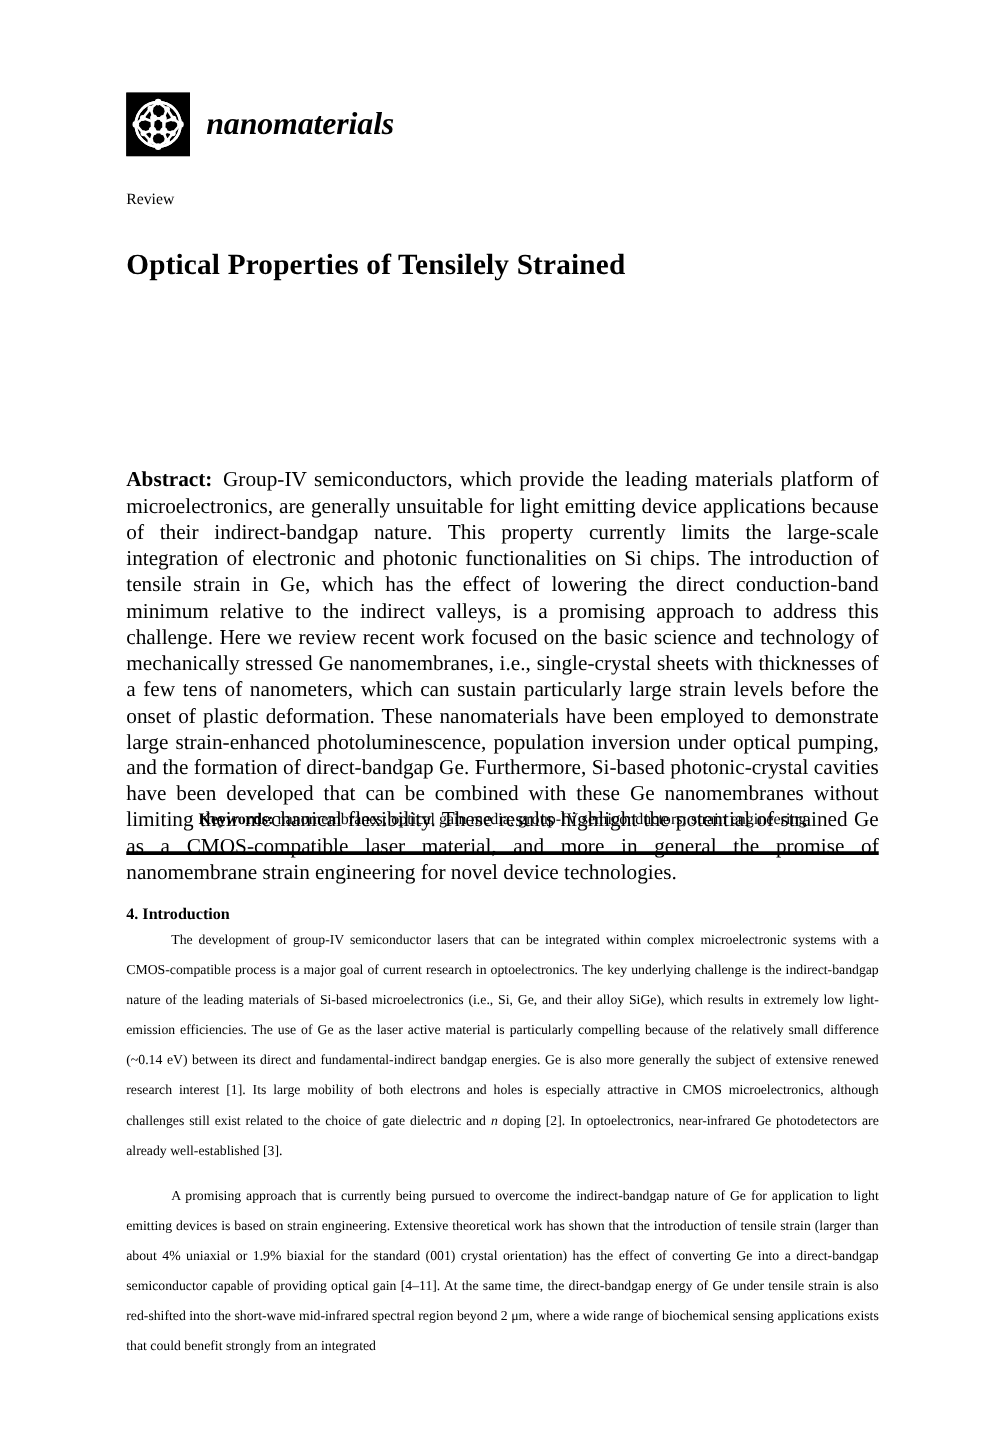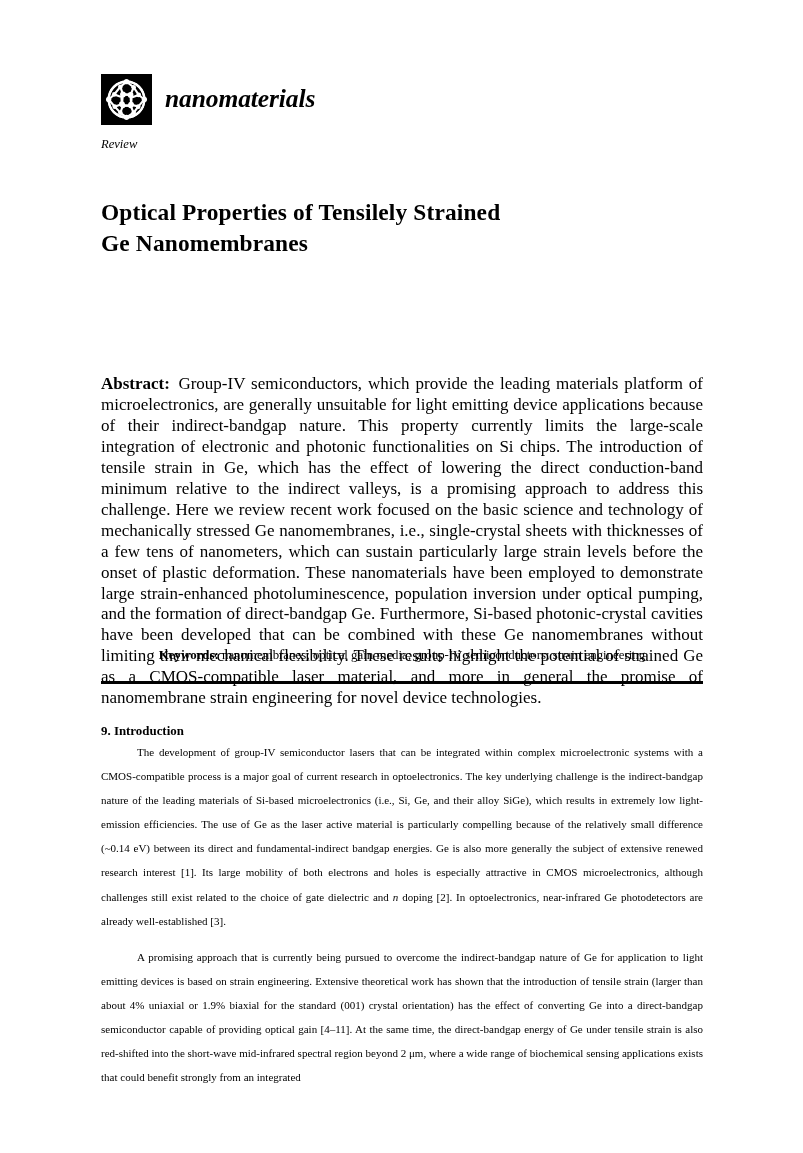--- a/index.html
+++ b/index.html
@@ -60,23 +60,22 @@
     letter-spacing: -0.1px;
     margin-left: 13px;
     line-height: 1;
     white-space: nowrap;
   }
 
   
   .article-type {
     position: absolute;
     left: 0;
-    top: 137px;
-    font-family: "Liberation Serif", "DejaVu Serif", serif;
-    font-style: italic;
+    top: 152px;
+    font-family: "Liberation Serif", "DejaVu Serif", serif;
     font-size: 12.6px;
     line-height: 1.2;
   }
   .article-title {
     position: absolute;
     left: 0;
     top: 157px;
     width: 602px;
     font-family: "Liberation Serif", "DejaVu Serif", serif;
     font-weight: bold;
@@ -202,35 +201,34 @@
           </g>
         </svg>
       </span>
       <span class="journal-name">nanomaterials</span>
     </div>
 
     <div class="article-type">Review</div>
 
     <h1 class="article-title">
       <span class="tline">Optical Properties of Tensilely Strained</span>
-      <span class="tline">Ge Nanomembranes</span>
     </h1>
 
     <div class="abstract-block">
       <span class="lead">Abstract:</span><span>Group-IV semiconductors, which provide the leading materials platform of microelectronics, are generally unsuitable for light emitting device applications because of their indirect-bandgap nature. This property currently limits the large-scale integration of electronic and photonic functionalities on Si chips. The introduction of tensile strain in Ge, which has the effect of lowering the direct conduction-band minimum relative to the indirect valleys, is a promising approach to address this challenge. Here we review recent work focused on the basic science and technology of mechanically stressed Ge nanomembranes, i.e., single-crystal sheets with thicknesses of a few tens of nanometers, which can sustain particularly large strain levels before the onset of plastic deformation. These nanomaterials have been employed to demonstrate large strain-enhanced photoluminescence, population inversion under optical pumping, and the formation of direct-bandgap Ge. Furthermore, Si-based photonic-crystal cavities have been developed that can be combined with these Ge nanomembranes without limiting their mechanical flexibility. These results highlight the potential of strained Ge as a CMOS-compatible laser material, and more in general the promise of nanomembrane strain engineering for novel device technologies.</span>
     </div>
 
     <div class="keywords-block">
       <span class="lead">Keywords:</span>
       <span>nanomembranes; optical gain media; group-IV semiconductors; strain engineering</span>
     </div>
 
     <div class="section-rule"></div>
 
-    <h2 class="section-heading">9. Introduction</h2>
+    <h2 class="section-heading">4. Introduction</h2>
 
     <div class="body-text">
       <p><span>The development of group-IV semiconductor lasers that can be integrated within complex microelectronic systems with a CMOS-compatible process is a major goal of current research in optoelectronics. The key underlying challenge is the indirect-bandgap nature of the leading materials of Si-based microelectronics (i.e., Si, Ge, and their alloy SiGe), which results in extremely low light-emission efficiencies. The use of Ge as the laser active material is particularly compelling because of the relatively small difference (~0.14 eV) between its direct and fundamental-indirect bandgap energies. Ge is also more generally the subject of extensive renewed research interest [1]. Its large mobility of both electrons and holes is especially attractive in CMOS microelectronics, although challenges still exist related to the choice of gate dielectric and </span><span class="ital">n</span><span> doping [2].  In optoelectronics, near-infrared Ge photodetectors are already well-established [3].</span></p>
       <p>A promising approach that is currently being pursued to overcome the indirect-bandgap nature of Ge for application to light emitting devices is based on strain engineering. Extensive theoretical work has shown that the introduction of tensile strain (larger than about 4% uniaxial or 1.9% biaxial for the standard (001) crystal orientation) has the effect of converting Ge into a direct-bandgap semiconductor capable of providing optical gain [4–11]. At the same time, the direct-bandgap energy of Ge under tensile strain is also red-shifted into the short-wave mid-infrared spectral region beyond 2 μm, where a wide range of biochemical sensing applications exists that could benefit strongly from an integrated</p>
     </div>
 
   </div>
 </div>
 
 </body></html>

